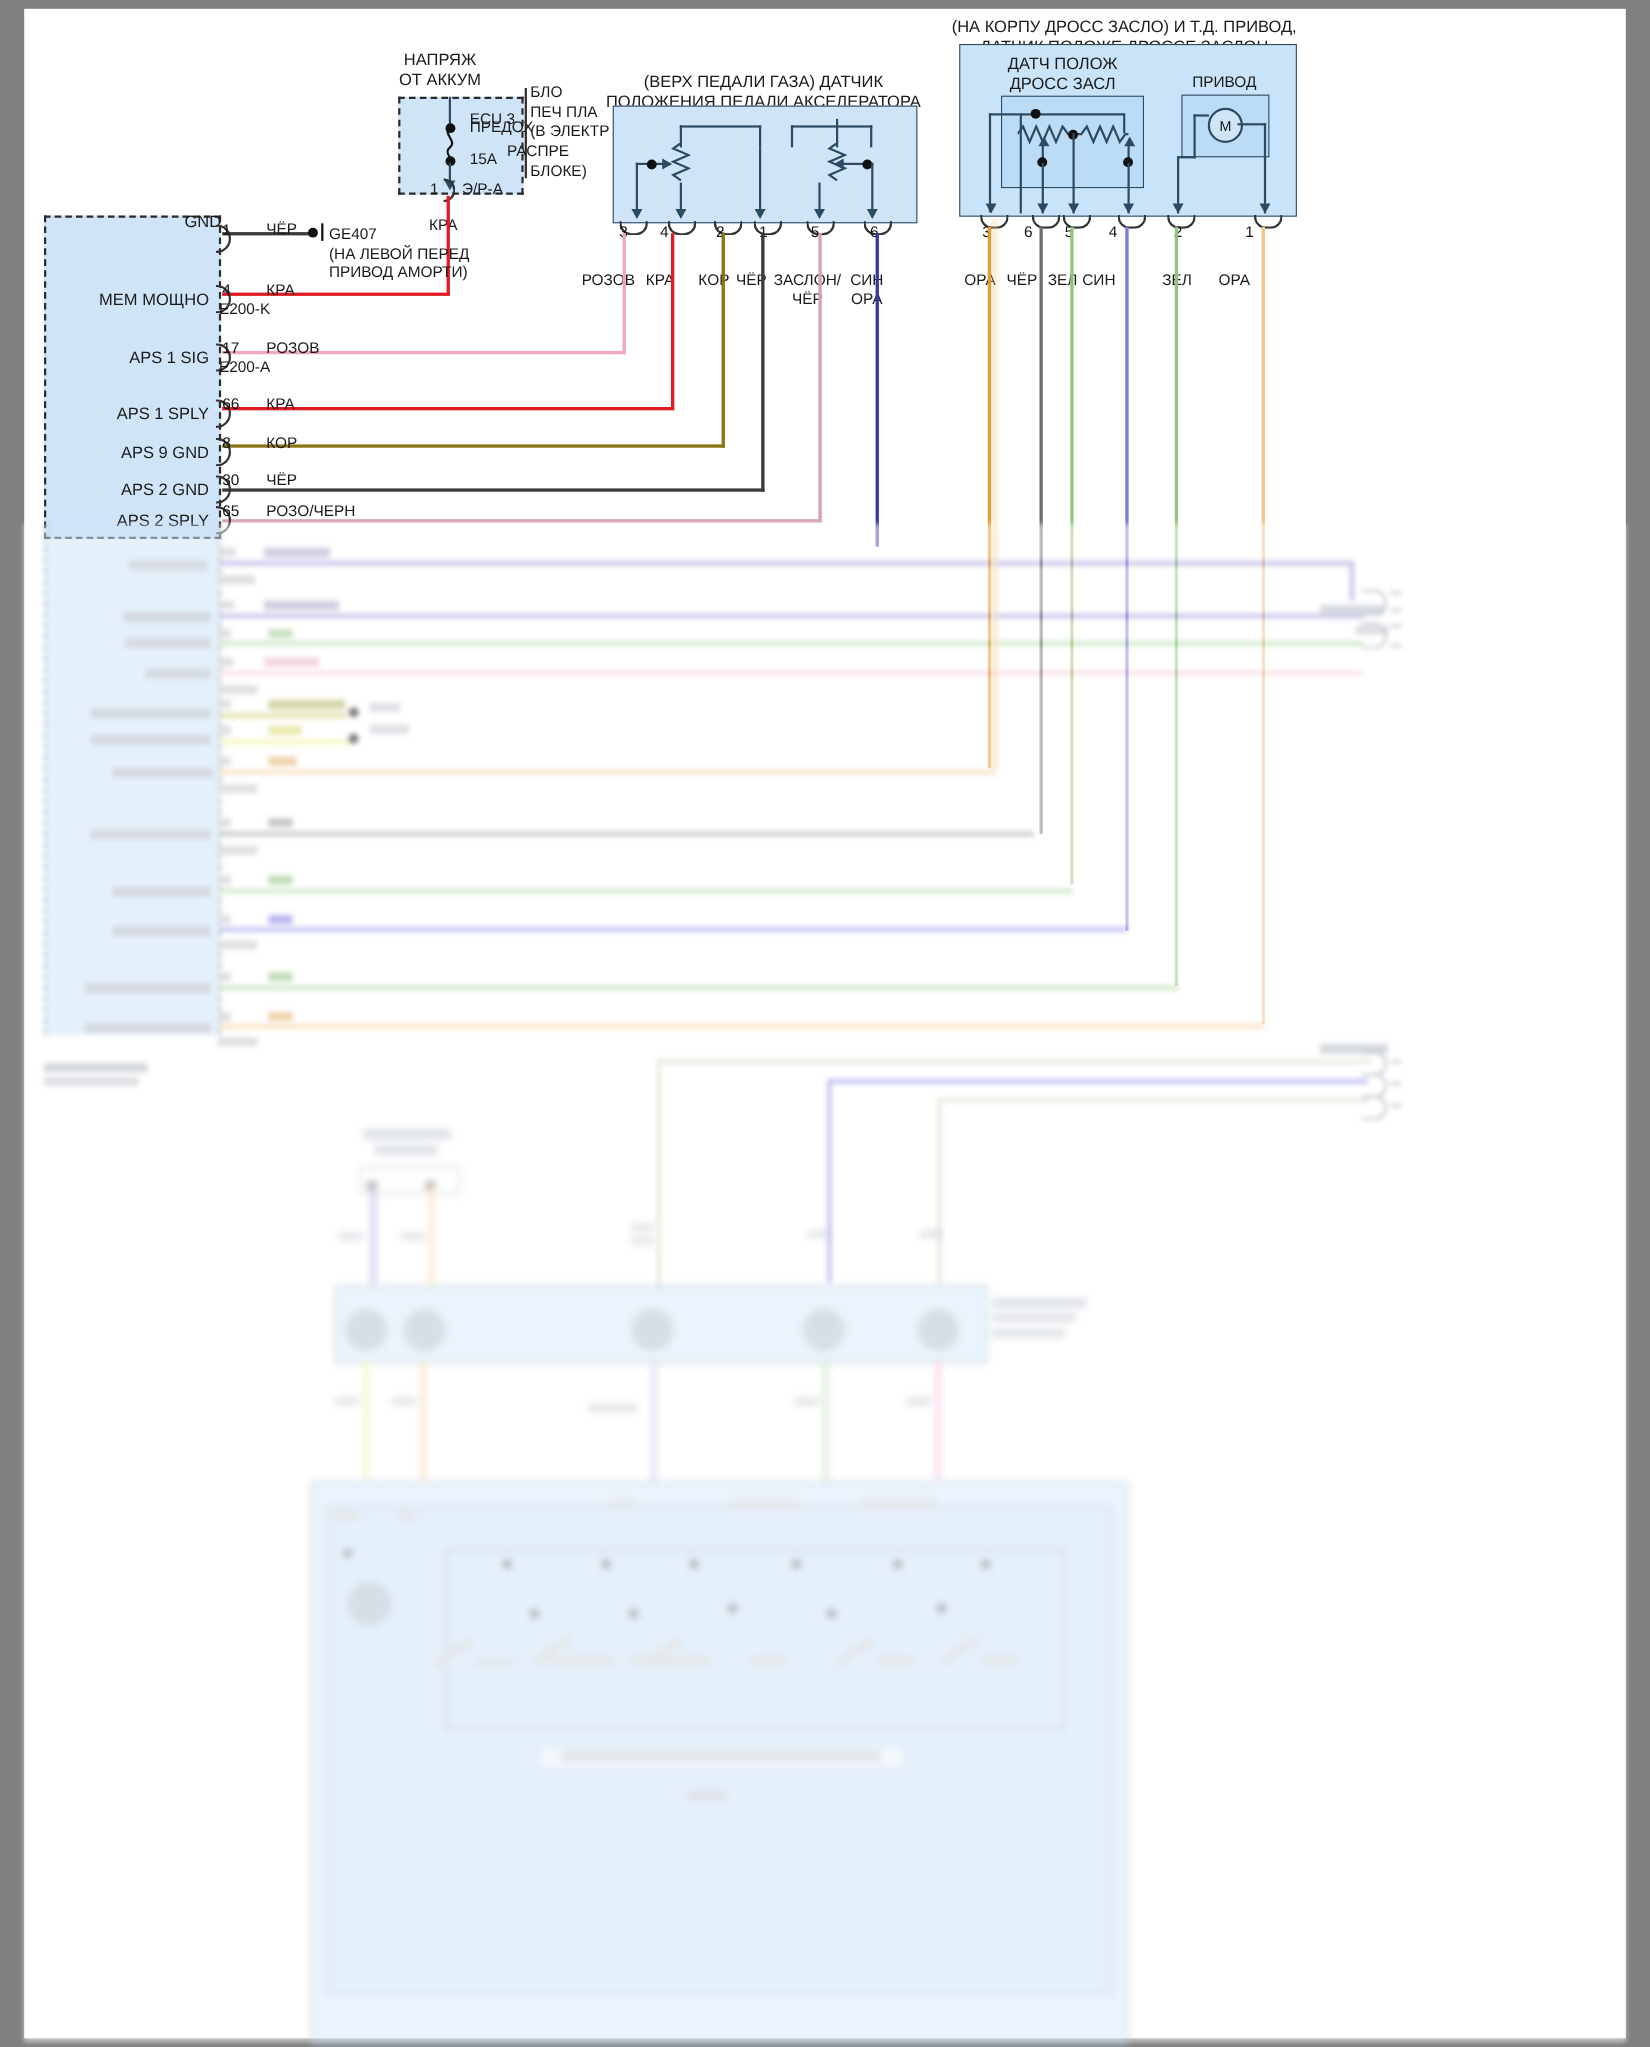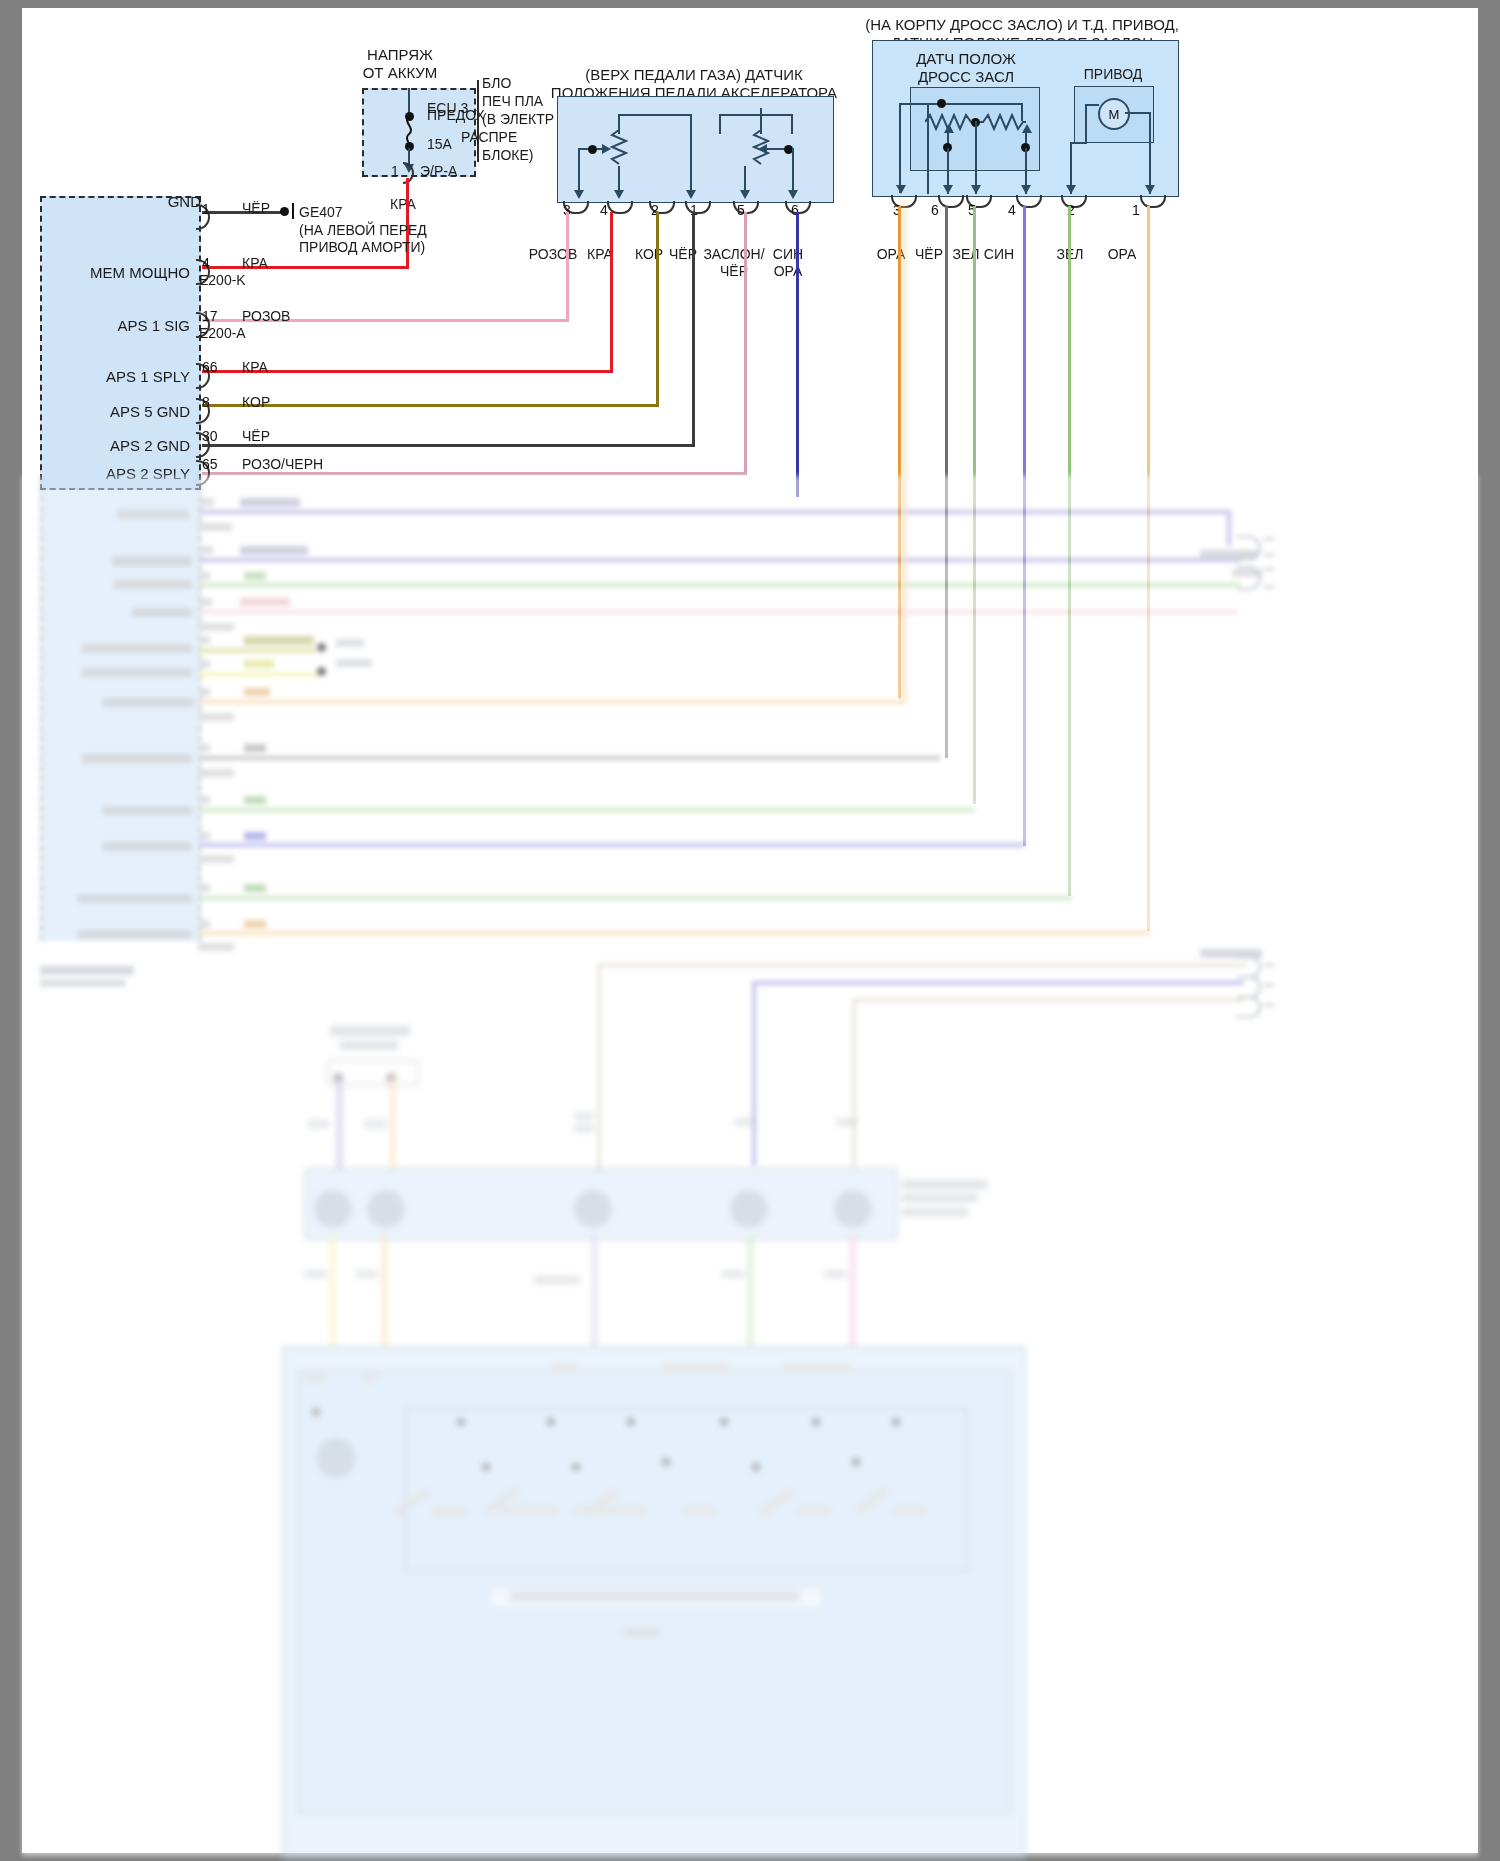--- a/index.html
+++ b/index.html
@@ -253,21 +253,21 @@
   <div class="curve" style="left:174px;top:304px;"></div>
   <div class="pin" style="left:180px;top:300px;">17</div>
   <div class="txt" style="left:220px;top:300px;font-size:14px;">РОЗОВ</div>
   <div class="txt" style="left:177px;top:317px;font-size:14px;">E200-A</div>
 
   <div class="txt r" style="left:168px;top:360px;">APS 1 SPLY</div>
   <div class="curve" style="left:174px;top:355px;"></div>
   <div class="pin" style="left:180px;top:351px;">66</div>
   <div class="txt" style="left:220px;top:351px;font-size:14px;">КРА</div>
 
-  <div class="txt r" style="left:168px;top:395px;">APS 5 GND</div>
+  <div class="txt r" style="left:168px;top:395px;">APS 9 GND</div>
   <div class="curve" style="left:174px;top:390px;"></div>
   <div class="pin" style="left:180px;top:386px;">8</div>
   <div class="txt" style="left:220px;top:386px;font-size:14px;">КОР</div>
 
   <div class="txt r" style="left:168px;top:429px;">APS 2 GND</div>
   <div class="curve" style="left:174px;top:424px;"></div>
   <div class="pin" style="left:180px;top:420px;">30</div>
   <div class="txt" style="left:220px;top:420px;font-size:14px;">ЧЁР</div>
 
   <div class="txt r" style="left:168px;top:457px;">APS 2 SPLY</div>

